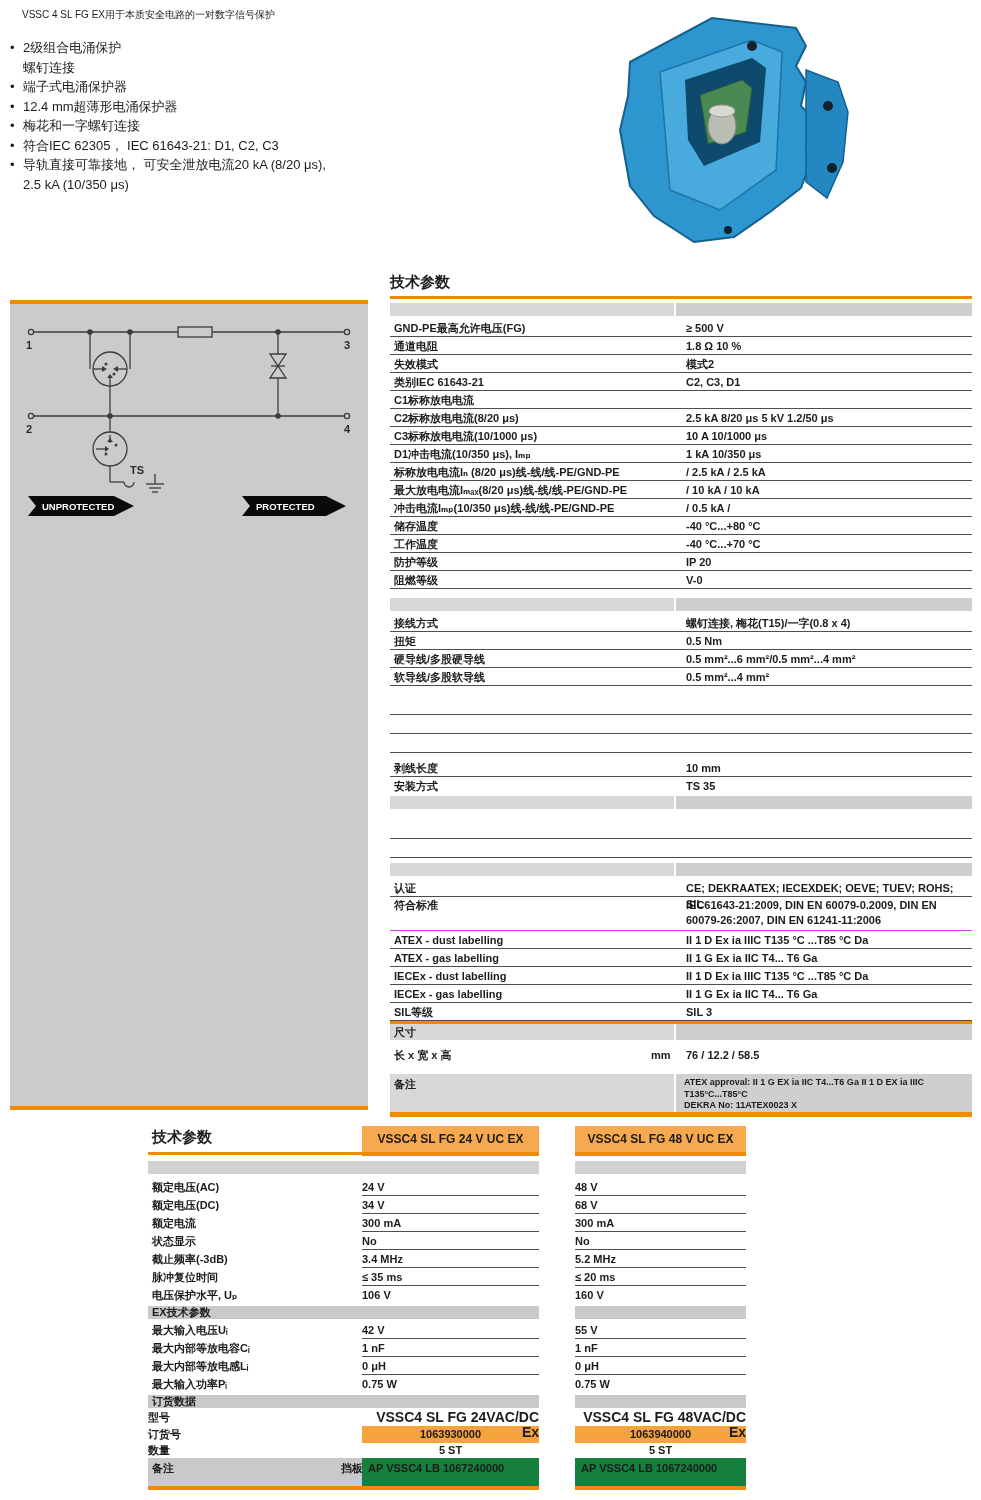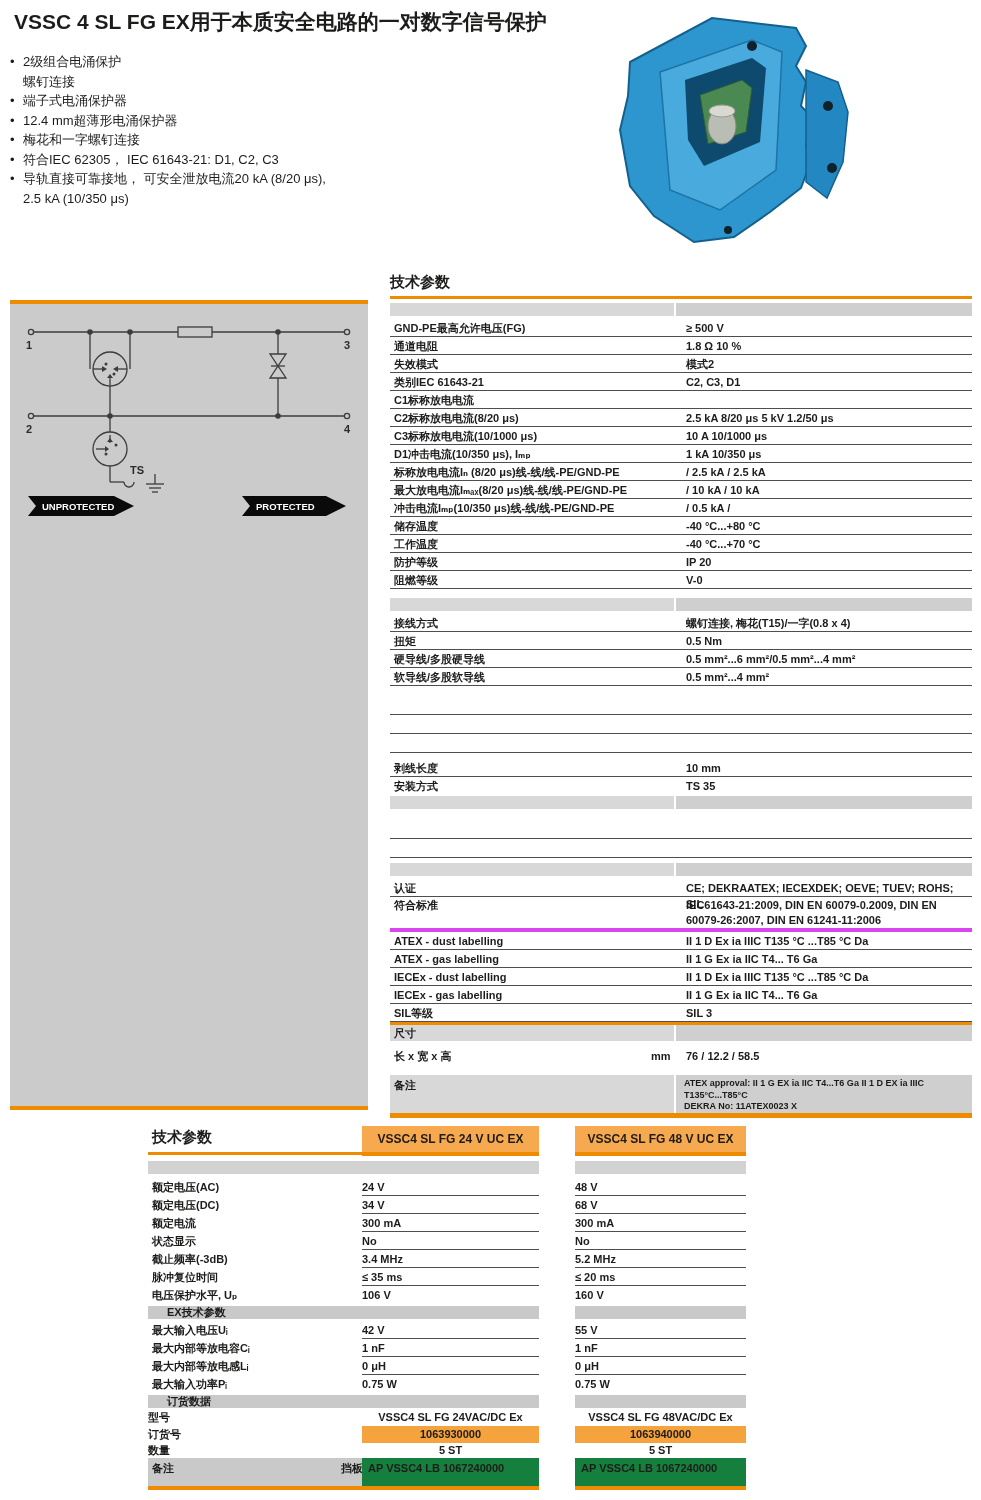--- a/index.html
+++ b/index.html
@@ -1,42 +1,42 @@
 <!DOCTYPE html>
 <html><head>
 <meta charset="utf-8">
 <style>
   html,body{margin:0;padding:0;background:#fff}
   body{width:981px;height:1500px;position:relative;overflow:hidden;
        font-family:"Liberation Sans","DejaVu Sans",sans-serif;color:#1c1c1b}
 
   
   .intro{position:absolute;left:10px;top:6px;width:575px}
-  .intro h1{font-size:21px;font-weight:700;margin:2px 4px 16px;letter-spacing:0}
+  .intro h1{font-size:10px;font-weight:400;margin:2px 12px 16px;letter-spacing:0}
   .feat{display:flex;font-size:13px;line-height:19.5px;font-weight:400}
   .feat .dot{width:13px;flex:none;text-align:left}
 
   
   #product{position:absolute;left:600px;top:10px}
 
   
   .panel{position:absolute;left:10px;top:300px;width:358px;height:810px;background:#cbcbcb;
          border-top:4px solid #ef8b00;border-bottom:4px solid #ef8b00;box-sizing:border-box}
   .panel svg{display:block}
 
   
   .tech{position:absolute;left:390px;top:274px;width:582px;font-size:11px;font-weight:700;line-height:15px}
   .tech .ttl{font-size:15px;font-weight:700;height:20px}
   .tech .rule{height:3px;background:#ef8b00;margin:2px 0 4px}
   .t-bar{display:flex;height:13px;margin:1px 0 3px}
   .t-bar .s1{width:284px;background:#d8d8d8}
   .t-bar .s2{flex:1;background:#cfcfcf;margin-left:2px}
   .t-r,.t-rn,.t-rb{display:flex;height:18px;line-height:16px;border-bottom:1px solid #4e4e4e;box-sizing:border-box;padding-top:1px}
   .t-rn{border-bottom:none}
-  .t-r2{display:flex;min-height:34px;border-bottom:4px solid #d946ef;box-sizing:border-box;padding-top:1px}
+  .t-r2{display:flex;min-height:34px;border-bottom:1px solid #d946ef;box-sizing:border-box;padding-top:1px}
   .tech .l{width:286px;flex:none;padding-left:4px;box-sizing:border-box}
   .tech .v{flex:1;padding-left:10px}
   .t-blank{height:19px;border-bottom:1px solid #4e4e4e;box-sizing:border-box}
   .t-sec{display:flex;height:16px;border-top:3px solid #ef8b00}
   .t-sec .s1{width:284px;background:#d8d8d8;line-height:16px;padding-left:4px;box-sizing:border-box}
   .t-sec .s2{flex:1;background:#cfcfcf;margin-left:2px}
   .t-dim{display:flex;height:20px;line-height:18px;padding-top:6px;box-sizing:border-box}
   .t-dim .l{width:261px;flex:none;padding-left:4px;box-sizing:border-box}
   .t-dim .u{width:25px;flex:none}
   .t-dim .v{flex:1;padding-left:10px}
@@ -60,26 +60,26 @@
   .bv-hd .ob{position:absolute;top:26px;left:0;right:0;height:4px;background:#ef8b00}
   .bv-hd .gb{position:absolute;top:35px;left:0;right:0;height:13px;background:#d2d2d2}
   .k-r{height:18px;line-height:16px;box-sizing:border-box;padding-top:1px}
   .k-bar{height:13px;margin:2px 0;line-height:13px}
   .k-model{height:16px;line-height:15px}
   .k-order{height:17px;line-height:17px}
   .k-qty{height:15px;line-height:14px}
   .k-note{height:28px;box-sizing:border-box}
   .bl{padding-left:4px}
   .bl.right{padding-right:2px;padding-left:0}
-  .blbar{background:#c9c9c9;padding-left:19px}
+  .blbar{background:#c9c9c9;padding-left:4px}
   .blnote{background:#c9c9c9;display:flex;justify-content:space-between;padding:3px 2px 0 4px}
   .bv{border-bottom:1px solid #4e4e4e;box-sizing:border-box}
   .bv.nb{border-bottom:none}
   .bvbar{background:#c9c9c9}
-  .bvmodel{text-align:center;font-size:11px}
+  .bvmodel{text-align:right;font-size:14px}
   .bvorder{text-align:center;background:#f5a33c}
   .bvqty{text-align:center}
   .bvnote{background:#15803d;font-size:11px;padding:4px 0 0 6px}
   .bband{height:4px;background:#ef8b00}
 </style>
 </head>
 <body>
 
 <div class="intro">
   <h1>VSSC 4 SL FG EX用于本质安全电路的一对数字信号保护</h1>

